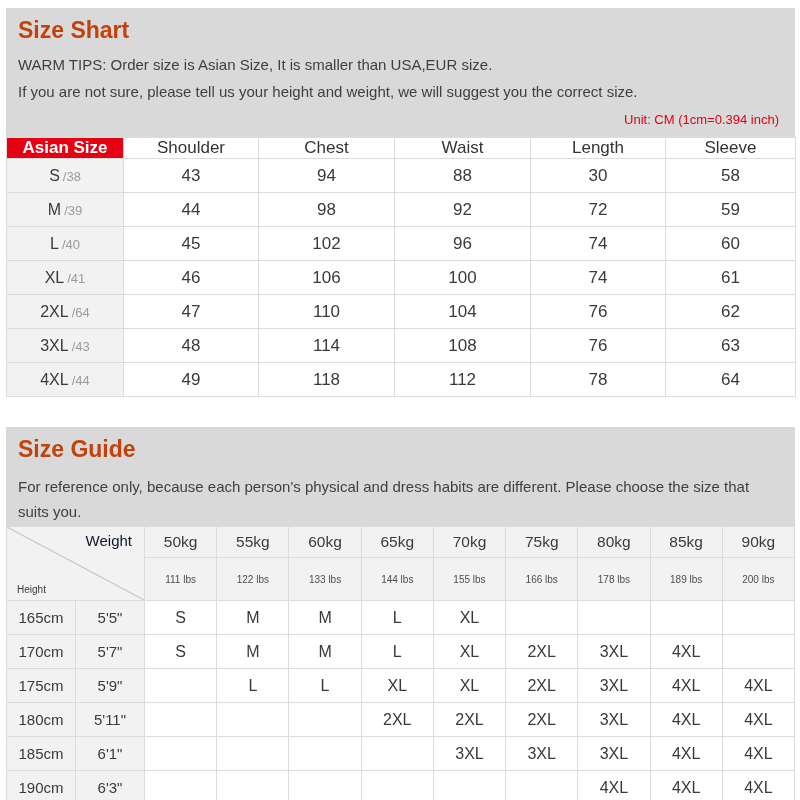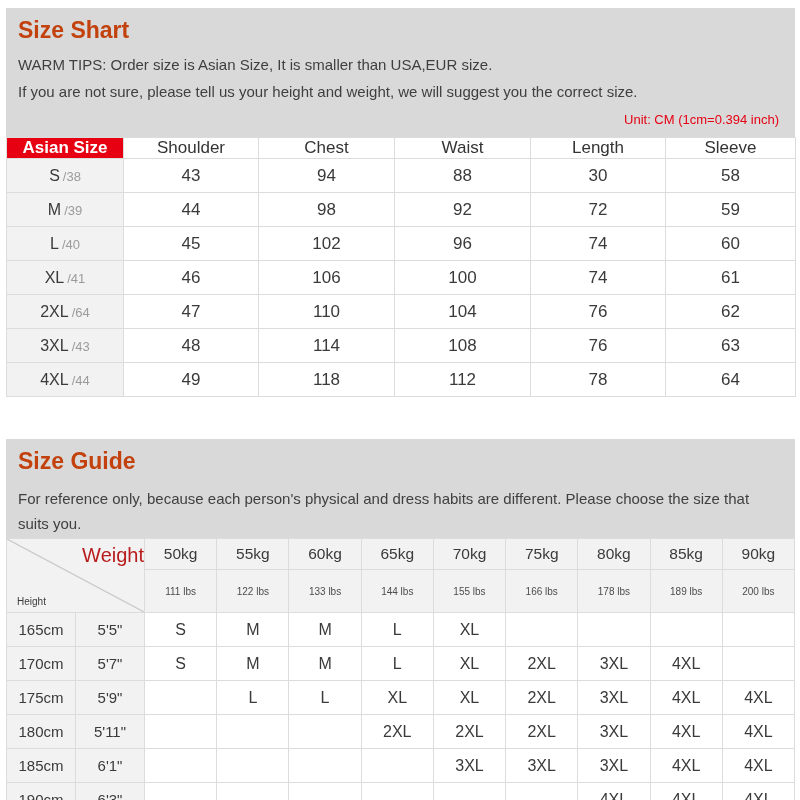--- a/index.html
+++ b/index.html
@@ -16,42 +16,42 @@
     width:800px;height:800px;overflow:hidden;background:#ffffff;
     font-family:"Liberation Sans","DejaVu Sans",sans-serif;color:var(--ink);
   }
   .page{width:789px;margin:8px auto 0 6px;}
 
   
   .panel{background:var(--panel);padding:10px 12px 6px 12px;}
   .panel h1{font-size:23px;line-height:24px;font-weight:bold;color:#c2410c;margin:0 0 13px 0;}
   .panel p.tip{font-size:15px;line-height:20px;margin:0 0 7px 0;color:#3f3f3f;}
   .panel p.unit{font-size:13px;line-height:22px;margin:2px 0 0 0;color:var(--accent);text-align:right;padding-right:4px;}
-  .panel.second{margin-top:42px;padding-bottom:8px;height:99px;}
+  .panel.second{margin-top:30px;padding-bottom:8px;height:99px;}
   .panel.second p.tip{font-size:15px;line-height:25px;margin:0;}
 
   
   table{border-collapse:collapse;table-layout:fixed;width:789px;}
   th,td{border:1px solid var(--border);text-align:center;vertical-align:middle;
         font-weight:normal;padding:0;overflow:hidden;white-space:nowrap;}
 
   
   .t1 thead th{height:21px;font-size:17px;color:#343434;background:#ffffff;}
   .t1 thead th.red{background:var(--accent);color:#ffffff;font-weight:bold;}
   .t1 td{height:34px;font-size:17px;color:#3a3a3a;background:#ffffff;}
   .t1 td.rowhead{background:var(--headbg);}
   .t1 td.rowhead .main{font-size:16px;color:#3a3a3a;}
   .t1 td.rowhead .sub{font-size:13px;color:var(--sub);margin-left:3px;}
 
   
   .t2 th.kg{height:31px;font-size:15.5px;color:#3a3a3a;background:var(--headbg);}
   .t2 th.lbs{height:43px;font-size:10px;color:#4d4d4d;background:var(--headbg);text-align:center;}
   .t2 th.corner{background:var(--headbg);position:relative;padding:0;}
   .t2 th.corner svg{position:absolute;left:0;top:0;width:100%;height:100%;display:block;}
-  .t2 th.corner .w-label{position:absolute;top:5px;right:0;font-size:20px;color:#b91c1c;}
+  .t2 th.corner .w-label{position:absolute;top:5px;right:12px;font-size:15px;color:#0f172a;}
   .t2 th.corner .h-label{position:absolute;bottom:5px;left:10px;font-size:10px;color:#3a3a3a;}
   .t2 td{height:34px;font-size:16px;color:#3a3a3a;background:#ffffff;}
   .t2 td.hlabel{background:var(--headbg);font-size:15px;}
 </style>
 </head>
 <body>
 
 <div class="page">
 
   <section class="panel">

